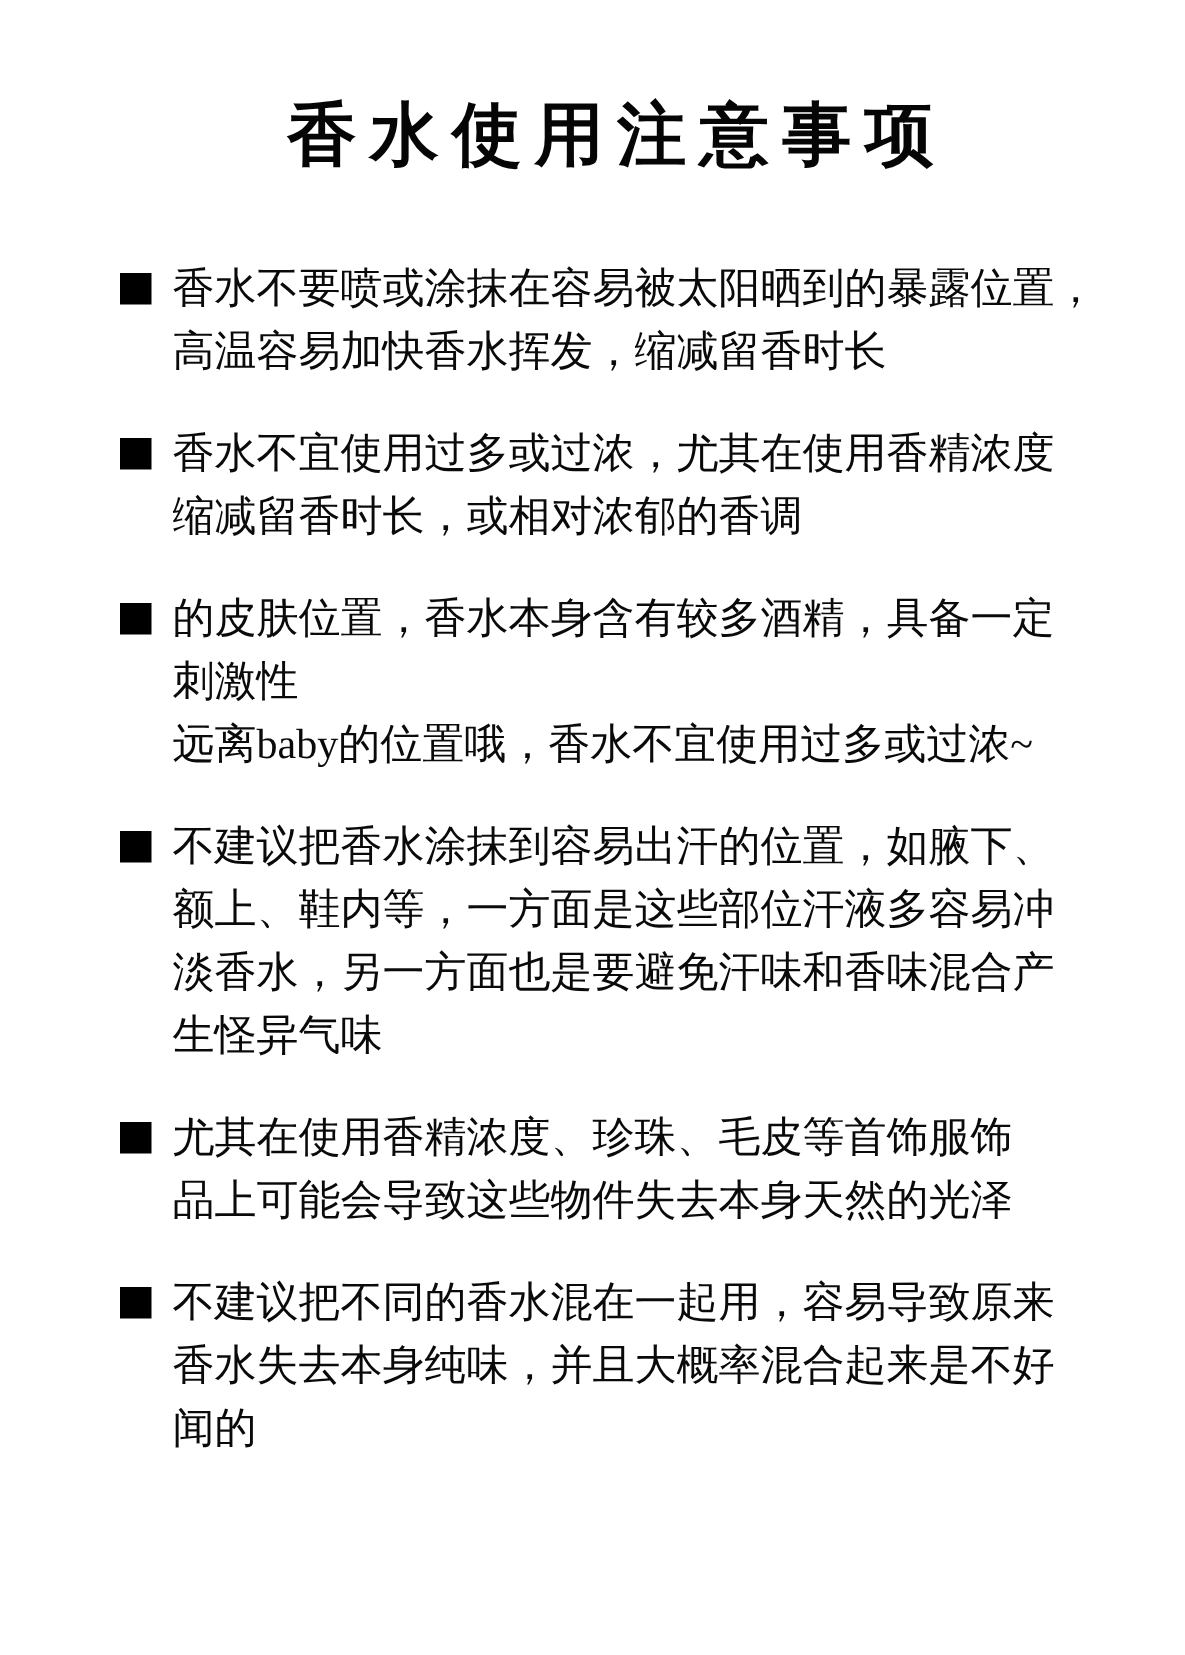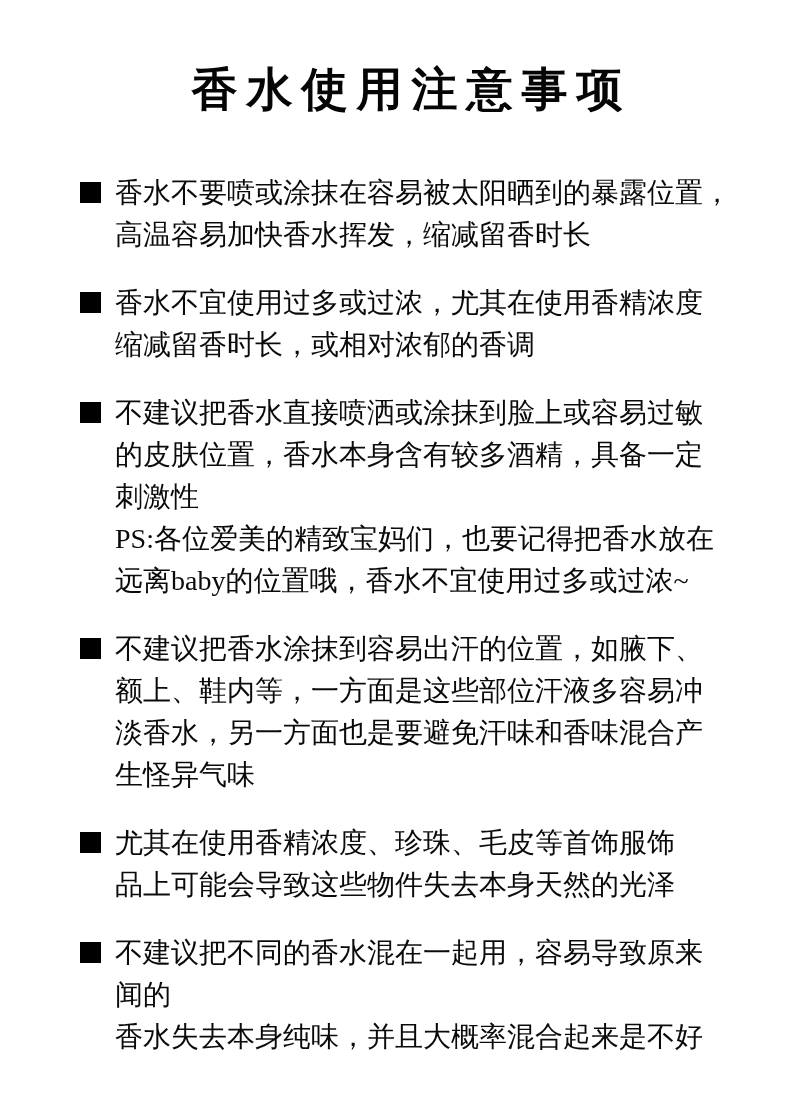--- a/index.html
+++ b/index.html
@@ -74,42 +74,40 @@
     </div>
 
     <div class="notice-item">
       <span class="bullet-marker"></span>
       <span class="text-line">香水不宜使用过多或过浓，尤其在使用香精浓度</span>
       <span class="text-line">缩减留香时长，或相对浓郁的香调</span>
     </div>
 
     <div class="notice-item">
       <span class="bullet-marker"></span>
-      <span class="text-line">不建议把香水直接喷洒或涂抹到脸上或容易过敏</span>
       <span class="text-line">的皮肤位置，香水本身含有较多酒精，具备一定</span>
       <span class="text-line">刺激性</span>
-      <span class="text-line">PS:各位爱美的精致宝妈们，也要记得把香水放在</span>
       <span class="text-line">远离baby的位置哦，香水不宜使用过多或过浓~</span>
     </div>
 
     <div class="notice-item">
       <span class="bullet-marker"></span>
       <span class="text-line">不建议把香水涂抹到容易出汗的位置，如腋下、</span>
       <span class="text-line">额上、鞋内等，一方面是这些部位汗液多容易冲</span>
       <span class="text-line">淡香水，另一方面也是要避免汗味和香味混合产</span>
       <span class="text-line">生怪异气味</span>
     </div>
 
     <div class="notice-item">
       <span class="bullet-marker"></span>
       <span class="text-line">尤其在使用香精浓度、珍珠、毛皮等首饰服饰</span>
       <span class="text-line">品上可能会导致这些物件失去本身天然的光泽</span>
     </div>
 
     <div class="notice-item">
       <span class="bullet-marker"></span>
       <span class="text-line">不建议把不同的香水混在一起用，容易导致原来</span>
+      <span class="text-line">香水失去本身纯味，并且大概率混合起来是不好</span>
       <span class="text-line">闻的</span>
-      <span class="text-line">香水失去本身纯味，并且大概率混合起来是不好</span>
     </div>
 
   </div>
 </div>
 
 </body></html>

